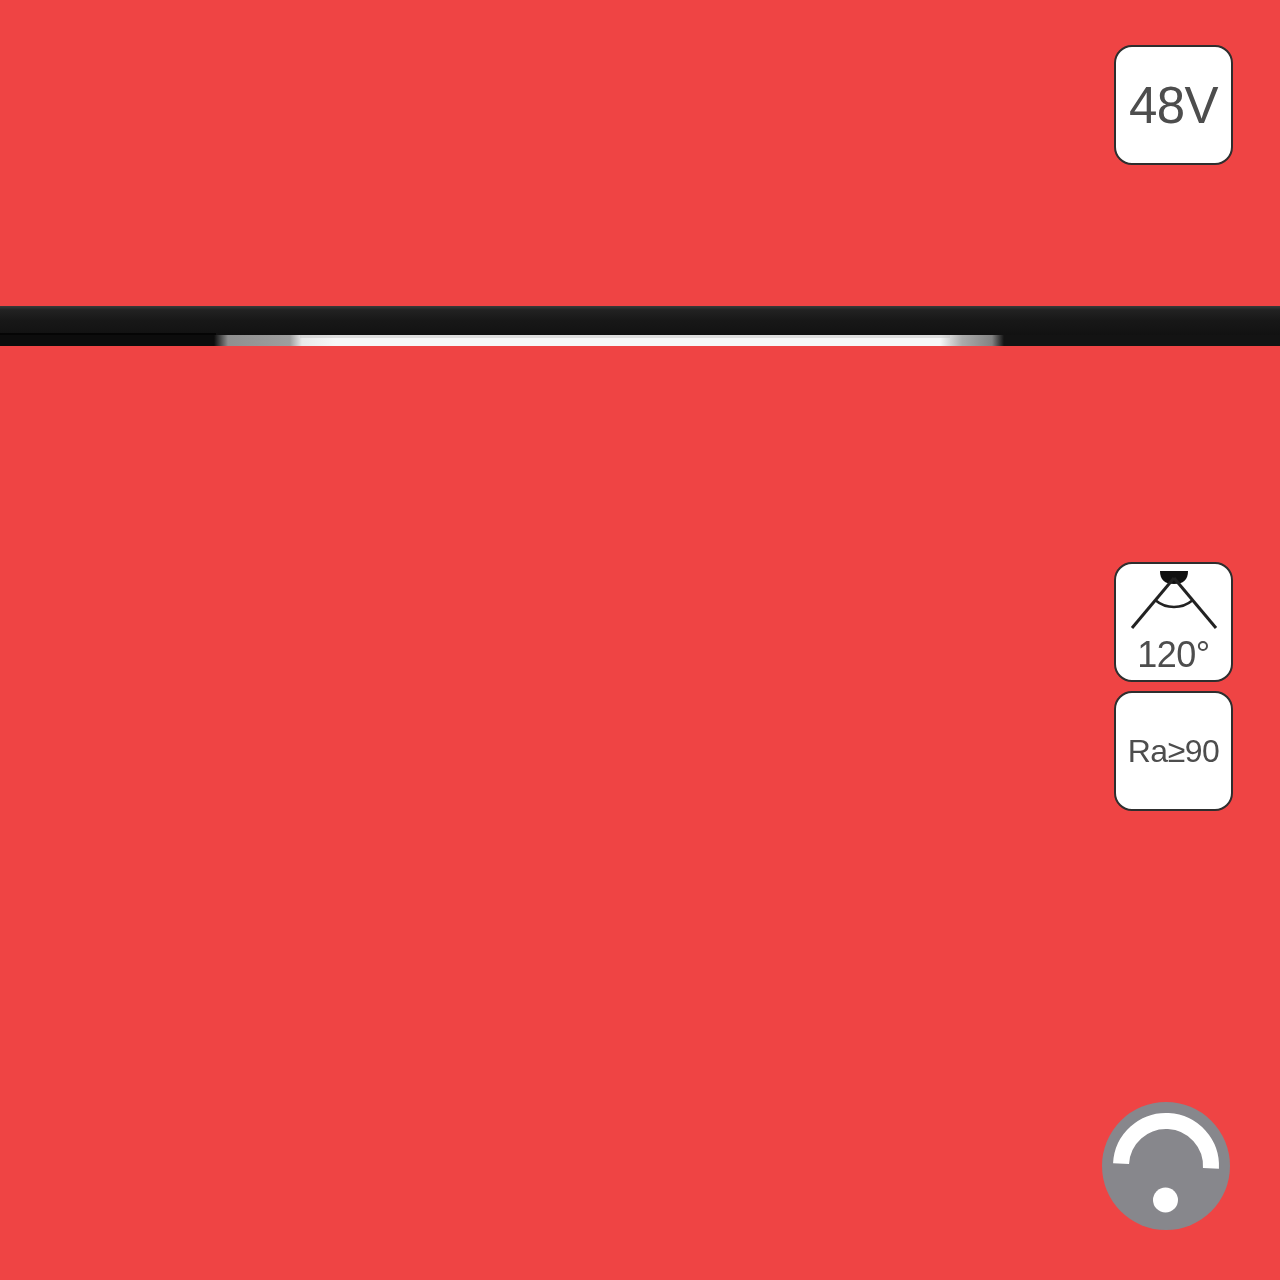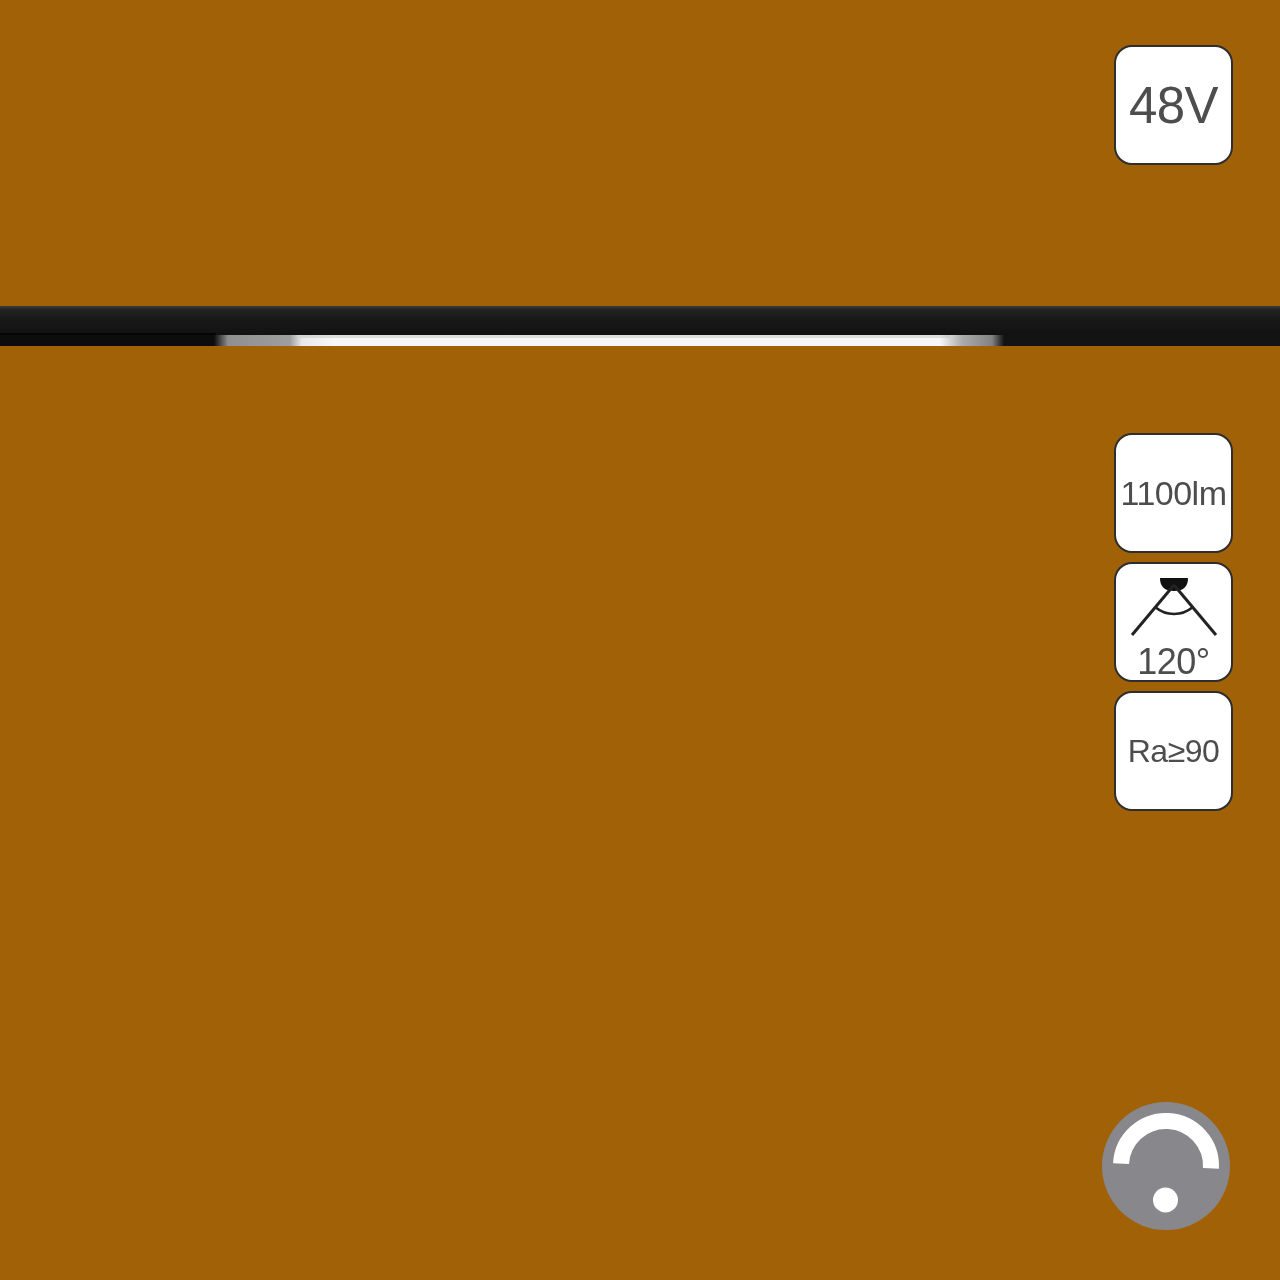--- a/index.html
+++ b/index.html
@@ -5,21 +5,21 @@
   html, body {
     margin: 0;
     padding: 0;
     background: #ffffff;
     font-family: "Liberation Sans", sans-serif;
   }
   .stage {
     position: relative;
     width: 1280px;
     height: 1280px;
-    background: #a16207;
+    background: #ef4444;
     overflow: hidden;
   }
   
   .track {
     position: absolute;
     left: 0;
     top: 306px;
     width: 1280px;
     height: 40px;
     background: linear-gradient(180deg, #3a3a3a 0%, #222222 10%, #181818 35%, #121212 70%, #0e0e0e 100%);
@@ -77,21 +77,21 @@
     color: #4d4d4d;
     letter-spacing: -0.5px;
     line-height: 1;
     white-space: nowrap;
   }
   .lbl-xl { font-size: 51px; }
   .lbl-md { font-size: 36px; }
   .lbl-sm { font-size: 34px; }
   .lbl-xs { font-size: 32px; }
   .badge-beam {
-    justify-content: flex-end;
+    justify-content: center;
   }
   .beam-icon {
     display: block;
     margin-top: -1px;
   }
   .badge-beam .badge-label {
     margin-top: 4px;
   }
   
   .dimmer {
@@ -110,23 +110,20 @@
   <div class="track"></div>
 
   <div class="lamp-strip"></div>
 
   <div class="badge" style="top:45px">
     <span class="badge-label lbl-xl">48V</span>
   </div>
 
 
 
-  <div class="badge" style="top:433px">
-    <span class="badge-label lbl-sm">1100lm</span>
-  </div>
 
   <div class="badge badge-beam" style="top:562px">
     <svg class="beam-icon" width="96" height="62" viewBox="0 0 96 62" aria-hidden="true">
       <path d="M34 0 Q34 13 48 13 Q62 13 62 0 Z" fill="#111111"></path>
       <line x1="48" y1="7" x2="6" y2="57" stroke="#222222" stroke-width="3"></line>
       <line x1="48" y1="7" x2="90" y2="57" stroke="#222222" stroke-width="3"></line>
       <path d="M29.4 29.2 A29 29 0 0 0 66.6 29.2" fill="none" stroke="#222222" stroke-width="2.5"></path>
     </svg>
     <span class="badge-label lbl-md">120°</span>
   </div>

